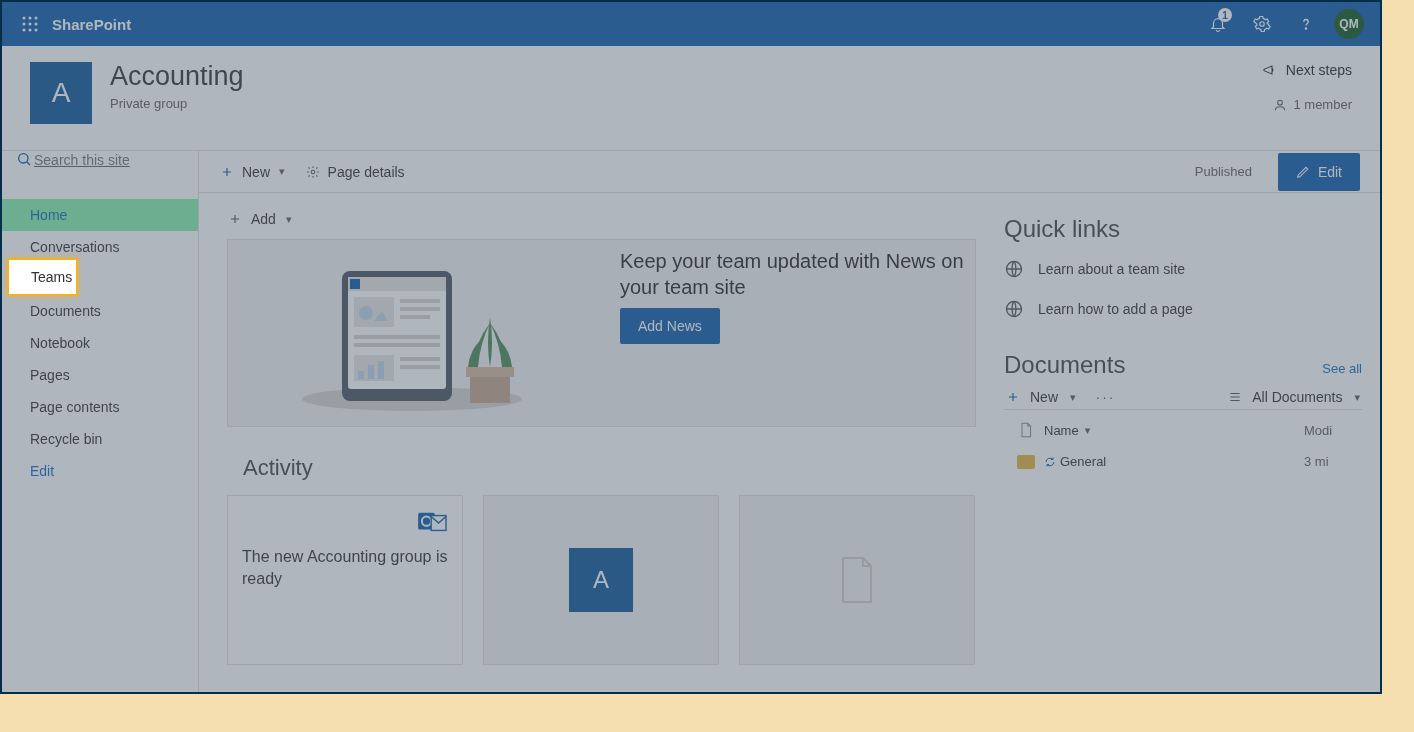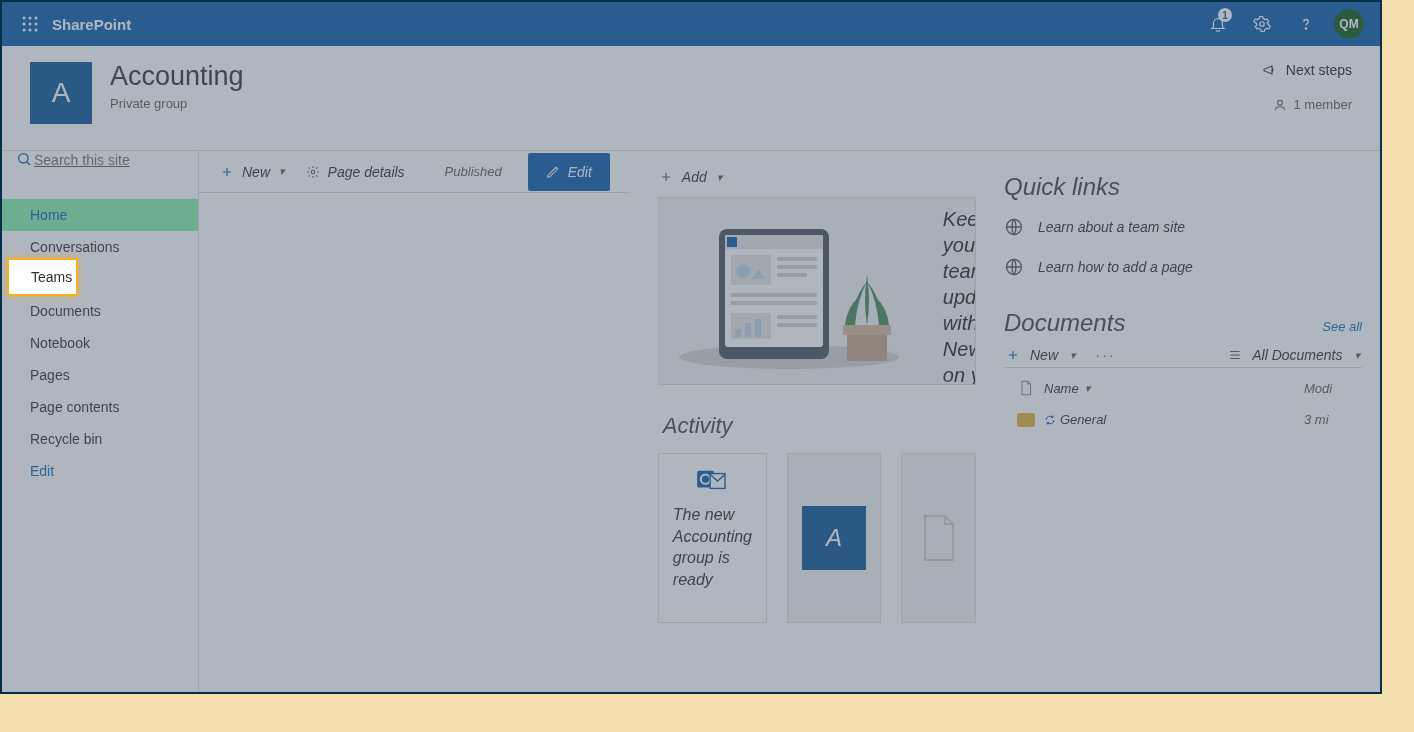--- a/index.html
+++ b/index.html
@@ -93,21 +93,21 @@
     background:#fff;
     border:2px solid var(--highlight);
     border-radius:2px;
     display:flex;align-items:center;
     padding-left:22px;
     font-size:14px;color:var(--text-primary);
     box-shadow:0 0 6px rgba(248,176,28,0.6);
   }
 
   
-  .main{flex:1;display:flex;flex-direction:row;min-width:0;font-style:italic;}
+  .main{flex:1;display:flex;flex-direction:column;min-width:0;}
   .cmdbar{height:42px;display:flex;align-items:center;padding:0 20px;gap:20px;border-bottom:1px solid var(--divider);background:#fff;}
   .cmd-btn{display:inline-flex;align-items:center;gap:7px;font-size:14px;color:var(--text-primary);}
   .cmd-icon{width:16px;height:16px;display:inline-flex;align-items:center;justify-content:center;}
   .cmdbar .spacer{flex:1;}
   .status{font-size:13px;color:var(--text-secondary);margin-right:6px;}
   .edit-btn{display:inline-flex;align-items:center;gap:8px;background:var(--btn-primary);color:#fff;height:38px;padding:0 18px;border-radius:2px;font-size:14px;}
 
   .canvas{flex:1;display:flex;overflow:hidden;background:#fff;}
   .canvas-left{flex:1;padding:18px 28px;min-width:0;}
   .canvas-right{width:376px;padding:18px 18px 18px 0;}
@@ -116,23 +116,23 @@
   .add-row{display:inline-flex;align-items:center;gap:8px;color:var(--text-primary);font-size:14px;margin-bottom:12px;}
 
   .news-card{display:flex;gap:24px;border:1px solid var(--divider);background:var(--body-bg);height:188px;align-items:flex-start;overflow:hidden;}
   .illus{width:368px;height:100%;display:flex;align-items:center;justify-content:center;gap:16px;}
   .illus svg{max-width:260px;}
   .news-text{flex:1;padding:8px 8px 8px 0;}
   .news-heading{font-size:20px;font-weight:400;color:#262626;line-height:1.3;margin:0 0 8px;}
   .news-desc{font-size:13.5px;color:#636363;line-height:1.45;margin:0 0 16px;max-width:350px;}
   .primary-btn{display:inline-flex;align-items:center;background:var(--btn-primary);color:#fff;height:36px;padding:0 18px;font-size:14px;border-radius:2px;}
 
-  .activity-title{font-size:22px;font-weight:300;color:#444;margin:28px 5px 14px;}
+  .activity-title{font-size:22px;font-weight:300;color:#444;margin:28px 16px 14px;}
   .cards{display:flex;gap:20px;}
-  .card{width:236px;height:170px;border:1px solid var(--divider);background:#fff;padding:14px;display:flex;flex-direction:column;align-items:center;}
+  .card{width:236px;height:170px;border:1px solid var(--divider);background:#fff;padding:14px;display:flex;flex-direction:column;align-items:flex-end;}
   .card.center{align-items:center;justify-content:center;background:var(--body-bg);}
   .outlook-icon{width:30px;height:26px;}
   .card-title{font-size:16px;font-weight:400;color:#323130;margin-top:10px;line-height:1.35;}
   .tile-small{width:64px;height:64px;background:var(--site-tile);color:#fff;display:flex;align-items:center;justify-content:center;font-size:24px;font-weight:400;}
 
   
   .quicklinks{margin-bottom:22px;}
   .ql-item{display:flex;align-items:center;gap:14px;padding:10px 0;color:var(--text-primary);font-size:14px;}
 
   .docs-header{display:flex;align-items:baseline;justify-content:space-between;margin-top:6px;}

